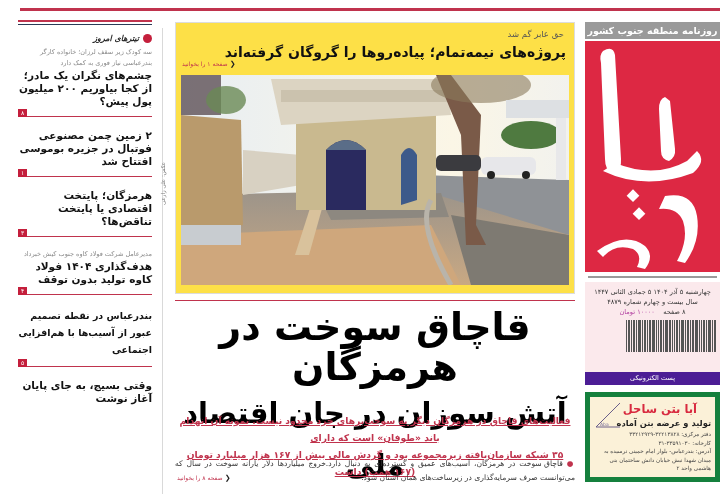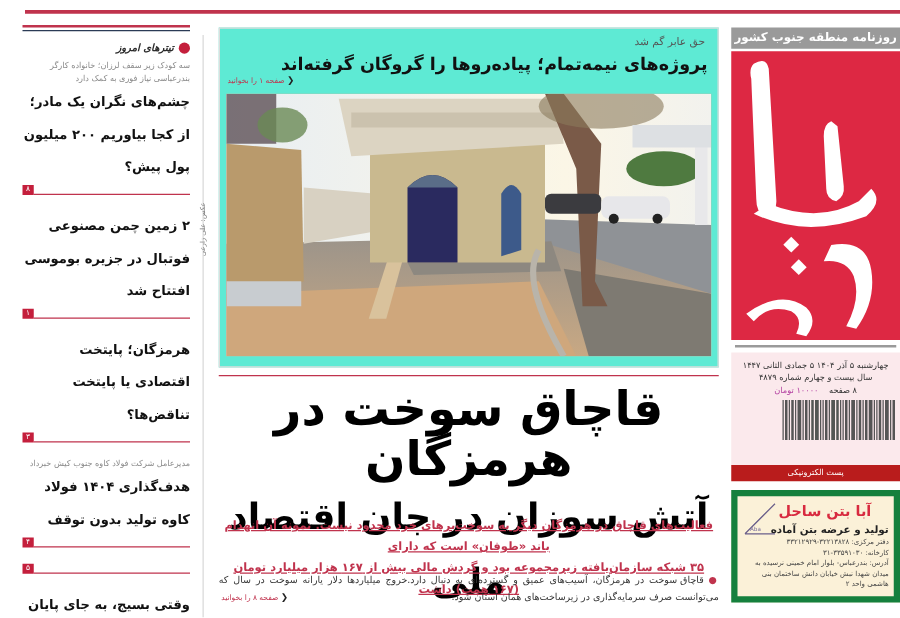--- a/index.html
+++ b/index.html
@@ -10,30 +10,30 @@
 
   
   .left-col { position: absolute; left: 18px; top: 20px; width: 134px; height: 474px; direction: rtl; }
   .left-col .head-rule { height: 2px; background: #c0334d; margin-bottom: 2px; }
   .left-col .head-rule2 { height: 1px; background: #2b3b56; margin-bottom: 4px; }
   .tag-row { display: flex; align-items: flex-end; gap: 4px; height: 14px; margin-bottom: 4px; }
   .tag-dot { width: 9px; height: 9px; border-radius: 50%; background: #c41f3c; }
   .tag-label { font-size: 8px; font-style: italic; font-weight: bold; color: #2a2a2a; }
   .item { position: relative; padding-bottom: 4px; margin-bottom: 8px; }
   .item .kicker { font-size: 6.5px; color: #8a8a8a; line-height: 11px; }
-  .item .title { font-size: 10.5px; font-weight: bold; line-height: 26px; color: #111; }
+  .item .title { font-size: 10.5px; font-weight: bold; line-height: 13px; color: #111; }
   .item .foot { display: flex; align-items: flex-end; height: 9px; direction: ltr; }
   .item .pg { width: 9px; height: 8px; background: #c41f3c; color: #fff; font-size: 6px; text-align: center; line-height: 8px; }
   .item .pg-line { flex: 1; height: 1.5px; background: #c0334d; }
 
   .col-divider { position: absolute; left: 162px; top: 28px; width: 1px; height: 466px; background: #d9d9d9; }
 
   
   .center { position: absolute; left: 175px; top: 22px; width: 400px; height: 472px; }
-  .photo-box { position: absolute; left: 0; top: 0; width: 400px; height: 272px; background: #5eead4; border: 1px solid #dcdcdc; direction: rtl; }
+  .photo-box { position: absolute; left: 0; top: 0; width: 400px; height: 272px; background: #fde047; border: 1px solid #dcdcdc; direction: rtl; }
   .photo-kicker { position: absolute; right: 10px; top: 6px; font-size: 8.5px; color: #555; }
   .photo-headline { position: absolute; right: 8px; top: 21px; font-size: 14px; font-weight: bold; color: #111; }
   .photo-more { position: absolute; left: 6px; top: 37px; font-size: 6px; color: #c0334d; direction: rtl; }
   .photo { position: absolute; left: 5px; top: 52px; width: 388px; height: 210px; overflow: hidden; background: #c9b89a; }
   .photo-credit { position: absolute; left: -16px; top: 182px; font-size: 5.5px; color: #777; transform: rotate(-90deg); transform-origin: left top; white-space: nowrap; direction: rtl; }
 
   .main-rule { position: absolute; left: 0; top: 278px; width: 400px; height: 1px; background: #c0334d; }
   .main-head { position: absolute; left: 0; top: 285px; width: 400px; direction: rtl; text-align: center; font-weight: 900; color: #000; }
   .main-head .l1 { font-size: 38px; line-height: 40px; font-family: "DejaVu Sans", sans-serif; font-weight: bold; }
   .main-head .l2 { font-size: 29px; line-height: 52px; font-family: "DejaVu Sans", sans-serif; font-weight: bold; }
@@ -46,21 +46,21 @@
   
   .right-col { position: absolute; left: 585px; top: 20px; width: 161px; height: 474px; }
   .tagline { position: absolute; left: 0; top: 2px; width: 135px; height: 17px; background: #9a9a9a; color: #fff; font-size: 9.5px; font-weight: bold; text-align: center; line-height: 17px; direction: rtl; }
   .logo { position: absolute; left: 0; top: 21px; width: 135px; height: 231px; background: #dd2843; overflow: hidden; }
   .logo-rule { position: absolute; left: 3px; top: 256px; width: 129px; height: 2px; background: #9a9a9a; }
   .info-box { position: absolute; left: 0; top: 262px; width: 135px; height: 90px; background: #fbe9ec; direction: rtl; text-align: center; }
   .info-box .line { font-size: 6.6px; color: #333; line-height: 10px; }
   .info-box .price { color: #b23ea0; }
   .barcode { position: absolute; left: 4px; top: 38px; width: 127px; height: 32px; display: flex; gap: 1px; }
   .barcode i { display: block; background: #555; height: 100%; }
-  .email-bar { position: absolute; left: 0; top: 352px; width: 135px; height: 13px; background: #b91c1c; color: #fff; font-size: 6.5px; line-height: 13px; text-align: center; direction: rtl; }
+  .email-bar { position: absolute; left: 0; top: 352px; width: 135px; height: 13px; background: #4c1d95; color: #fff; font-size: 6.5px; line-height: 13px; text-align: center; direction: rtl; }
 
   .ad-box { position: absolute; left: 0; top: 372px; width: 135px; height: 90px; background: #fbf1d8; border: 5px solid #15803d; direction: rtl; padding: 4px 4px; }
   .ad-box .brand { font-size: 11.5px; font-weight: bold; color: #d82a3f; text-align: right; padding-right: 14px; line-height: 16px; }
   .ad-box .tagl { font-size: 8.3px; font-weight: bold; color: #222; line-height: 13px; text-align: right; }
   .ad-box .small { font-size: 5.6px; color: #444; line-height: 8.5px; text-align: right; }
   .ad-logo { position: absolute; left: 4px; top: 4px; width: 30px; height: 30px; }
   .ad-logo-text { position: absolute; left: 10px; top: 25px; font-size: 4.5px; color: #7a6f9b; direction: ltr; }
 </style>
 </head>
 <body>
@@ -103,20 +103,21 @@
   <div class="item">
     <div class="kicker">مدیرعامل شرکت فولاد کاوه جنوب کیش خبرداد</div>
     <div class="title">هدف‌گذاری ۱۴۰۴ فولاد کاوه تولید بدون توقف</div>
     <div class="foot">
         <span class="pg">۴</span>
         <span class="pg-line"></span>
       </div>
   </div>
 
   <div class="item">
+    <div class="title" style="font-size:9.5px;line-height:17px;">بندرعباس در نقطه تصمیم عبور از آسیب‌ها با هم‌افزایی اجتماعی</div>
     <div class="foot">
         <span class="pg">۵</span>
         <span class="pg-line"></span>
       </div>
   </div>
 
   <div class="item">
     <div class="title">وقتی بسیج، به جای پایان آغاز نوشت</div>
 
   </div>

